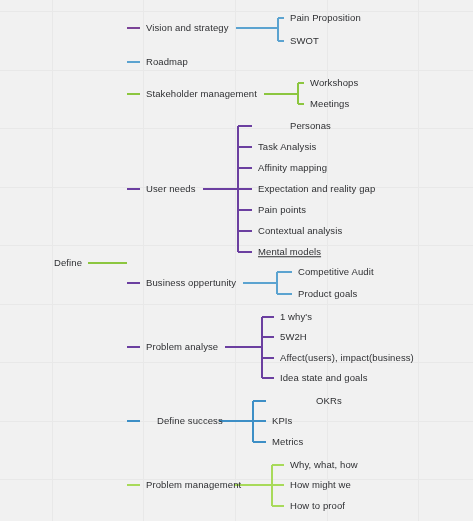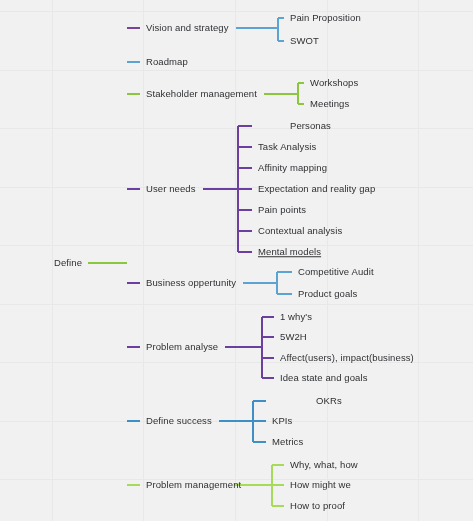--- a/index.html
+++ b/index.html
@@ -131,21 +131,21 @@
       <div class="node-label" style="left: 258px; top: 231px;">Contextual analysis</div>
       <div class="node-label" style="left: 258px; top: 252px; text-decoration: underline;">Mental models</div>
       <div class="node-label" style="left: 146px; top: 283px;">Business oppertunity</div>
       <div class="node-label" style="left: 298px; top: 272px;">Competitive Audit</div>
       <div class="node-label" style="left: 298px; top: 294px;">Product goals</div>
       <div class="node-label" style="left: 146px; top: 347px;">Problem analyse</div>
       <div class="node-label" style="left: 280px; top: 317px;">1 why's</div>
       <div class="node-label" style="left: 280px; top: 337px;">5W2H</div>
       <div class="node-label" style="left: 280px; top: 358px;">Affect(users), impact(business)</div>
       <div class="node-label" style="left: 280px; top: 378px; text-align: right;">Idea state and goals</div>
-      <div class="node-label" style="left: 146px; top: 421px;">Define success</div>
+      <div class="node-label" style="left: 157px; top: 421px;">Define success</div>
       <div class="node-label" style="left: 272px; top: 401px; margin-left: 44px;">OKRs</div>
       <div class="node-label" style="left: 272px; top: 421px;">KPIs</div>
       <div class="node-label" style="left: 272px; top: 442px;">Metrics</div>
       <div class="node-label" style="left: 146px; top: 485px;">Problem management</div>
       <div class="node-label" style="left: 290px; top: 465px;">Why, what, how</div>
       <div class="node-label" style="left: 290px; top: 485px;">How might we</div>
       <div class="node-label" style="left: 290px; top: 506px;">How to proof</div>
     </div>
 </div>
 

